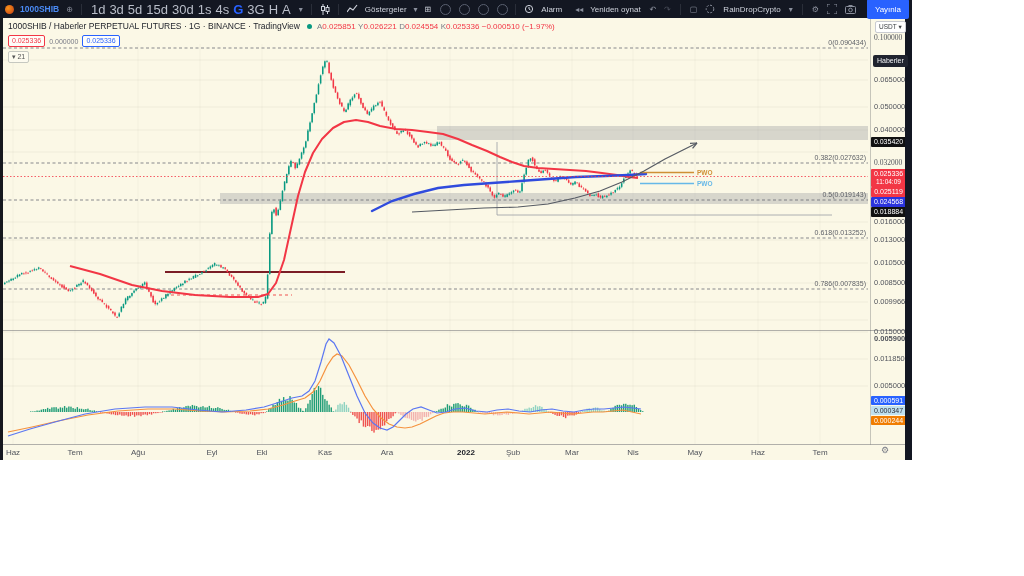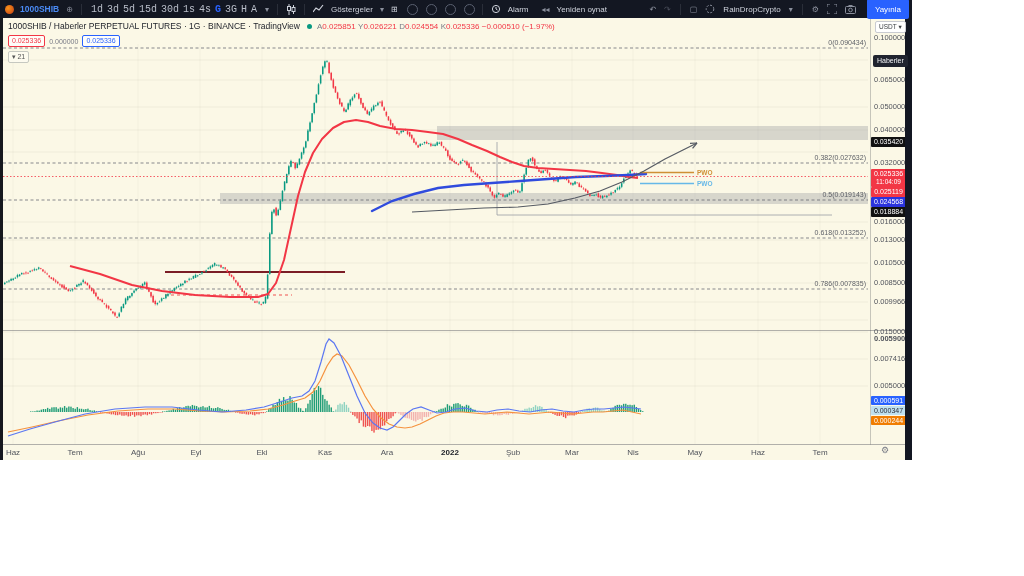--- a/index.html
+++ b/index.html
@@ -7,21 +7,21 @@
        font-family:"Liberation Sans",sans-serif;-webkit-font-smoothing:antialiased;}
   
   #toolbar{position:absolute;left:0;top:0;width:912px;height:18px;background:#131722;
            display:flex;align-items:center;justify-content:space-between;z-index:40;color:#cfd3dc;font-size:8px;}
   .tb-group{display:flex;align-items:center;height:100%;}
   .tb-left{padding-left:5px;gap:5px;}
   .tb-right{padding-right:3px;gap:6px;}
   .tb-item{display:inline-flex;align-items:center;gap:2px;background:none;border:none;color:#cfd3dc;
            font-size:8px;font-family:inherit;padding:0 1px;cursor:default;white-space:nowrap;}
   .tb-sep{width:1px;height:11px;background:#2a2e39;margin:0 2px;}
-  .tf-btn{background:none;border:none;color:#b9bec9;font-size:10px;font-family:Liberation Mono, monospace;padding:0 2px;}
+  .tf-btn{background:none;border:none;color:#b9bec9;font-size:13px;font-family:Liberation Sans, sans-serif;padding:0 2px;}
   .tf-btn.active{color:#2962ff;font-weight:bold;}
   .logo-dot{width:9px;height:9px;border-radius:50%;background:radial-gradient(circle at 35% 35%,#f7931a,#c33b15);display:inline-block;}
   .sym-name{color:#4a8af4;font-weight:bold;font-size:8.5px;}
   .circ{width:9px;height:9px;border-radius:50%;border:1px solid #5a6070;display:inline-block;margin-left:3px;}
   .muted{color:#8a8f9c;}
   .publish-btn{background:#2962ff;color:#fff;border:none;border-radius:2px;font-size:8px;
                font-family:inherit;height:20px;padding:0 8px;margin-left:4px;}
   
   #chart-bg{position:absolute;left:0;top:18px;width:905px;height:442px;background:#fbf8e6;}
   #left-strip{position:absolute;left:0;top:18px;width:3px;height:442px;background:#16181d;z-index:8;}
@@ -1046,34 +1046,34 @@
     </svg>
   <div id="labels">
       <div class="fib-lab" style="left: 726px; top: 39px;">0(0.090434)</div>
       <div class="fib-lab" style="left: 726px; top: 154px;">0.382(0.027632)</div>
       <div class="fib-lab" style="left: 726px; top: 191px;">0.5(0.019143)</div>
       <div class="fib-lab" style="left: 726px; top: 229px;">0.618(0.013252)</div>
       <div class="fib-lab" style="left: 726px; top: 280px;">0.786(0.007835)</div>
       <div class="pwo-lab" style="left: 697px; top: 169px; color: rgb(207, 144, 53);">PWO</div>
       <div class="pwo-lab" style="left: 697px; top: 180px; color: rgb(102, 184, 232);">PWO</div>
       <div class="ax-tick" style="top: 12px;">0.120000</div>
-      <div class="ax-tick" style="top: 34px;">0.100000</div>
+      <div class="ax-tick" style="top: 34px; font-family: Liberation Serif, serif;">0.100000</div>
       <div class="ax-tick" style="top: 56px;">0.080000</div>
       <div class="ax-tick" style="top: 76px;">0.065000</div>
       <div class="ax-tick" style="top: 103px;">0.050000</div>
       <div class="ax-tick" style="top: 126px;">0.040000</div>
-      <div class="ax-tick" style="top: 159px;">0.032000</div>
+      <div class="ax-tick" style="top: 159px; font-family: Liberation Serif, serif;">0.032000</div>
       <div class="ax-tick" style="top: 218px;">0.016000</div>
       <div class="ax-tick" style="top: 236px;">0.013000</div>
       <div class="ax-tick" style="top: 259px;">0.010500</div>
       <div class="ax-tick" style="top: 279px;">0.008500</div>
       <div class="ax-tick" style="top: 298px;">0.009966</div>
       <div class="ax-tick" style="top: 335px; font-weight: bold;">0.005900</div>
       <div class="ax-tick" style="top: 328px;">0.015000</div>
-      <div class="ax-tick" style="top: 355px;">0.007416</div>
+      <div class="ax-tick" style="top: 355px;">0.011850</div>
       <div class="ax-tick" style="top: 382px;">0.005000</div>
       <div class="px-lab" style="top: 137px; height: 10px; background: rgb(17, 17, 17);">
         <div>0.035420</div>
       </div>
       <div class="px-lab" style="top: 169px; height: 18px; background: rgb(242, 54, 69);">
         <div>0.025336</div>
         <div class="sub">11:04:09</div>
       </div>
       <div class="px-lab" style="top: 187px; height: 10px; background: rgb(242, 54, 69);">
         <div>0.025119</div>
@@ -1083,25 +1083,25 @@
       </div>
       <div class="px-lab" style="top: 207px; height: 10px; background: rgb(17, 17, 17);">
         <div>0.018884</div>
       </div>
       <div class="px-lab" style="top: 396px; height: 9px; background: rgb(41, 98, 255); color: rgb(255, 255, 255);">0.000591</div>
       <div class="px-lab" style="top: 406px; height: 9px; background: rgb(191, 224, 239); color: rgb(42, 46, 57);">0.000347</div>
       <div class="px-lab" style="top: 416px; height: 9px; background: rgb(240, 125, 2); color: rgb(255, 255, 255);">0.000244</div>
       <div class="mon-lab" style="left: 13px;">Haz</div>
       <div class="mon-lab" style="left: 75px;">Tem</div>
       <div class="mon-lab" style="left: 138px;">Ağu</div>
-      <div class="mon-lab" style="left: 196px;">Eyl</div>
+      <div class="mon-lab" style="left: 212px;">Eyl</div>
       <div class="mon-lab" style="left: 262px;">Eki</div>
       <div class="mon-lab" style="left: 325px;">Kas</div>
       <div class="mon-lab" style="left: 387px;">Ara</div>
-      <div class="mon-lab bold" style="left: 450px;">2022</div>
+      <div class="mon-lab bold" style="left: 466px;">2022</div>
       <div class="mon-lab" style="left: 513px;">Şub</div>
       <div class="mon-lab" style="left: 572px;">Mar</div>
       <div class="mon-lab" style="left: 633px;">Nis</div>
       <div class="mon-lab" style="left: 695px;">May</div>
       <div class="mon-lab" style="left: 758px;">Haz</div>
       <div class="mon-lab" style="left: 820px;">Tem</div>
     </div>
 
   <div id="toolbar">
     <div class="tb-group tb-left">

